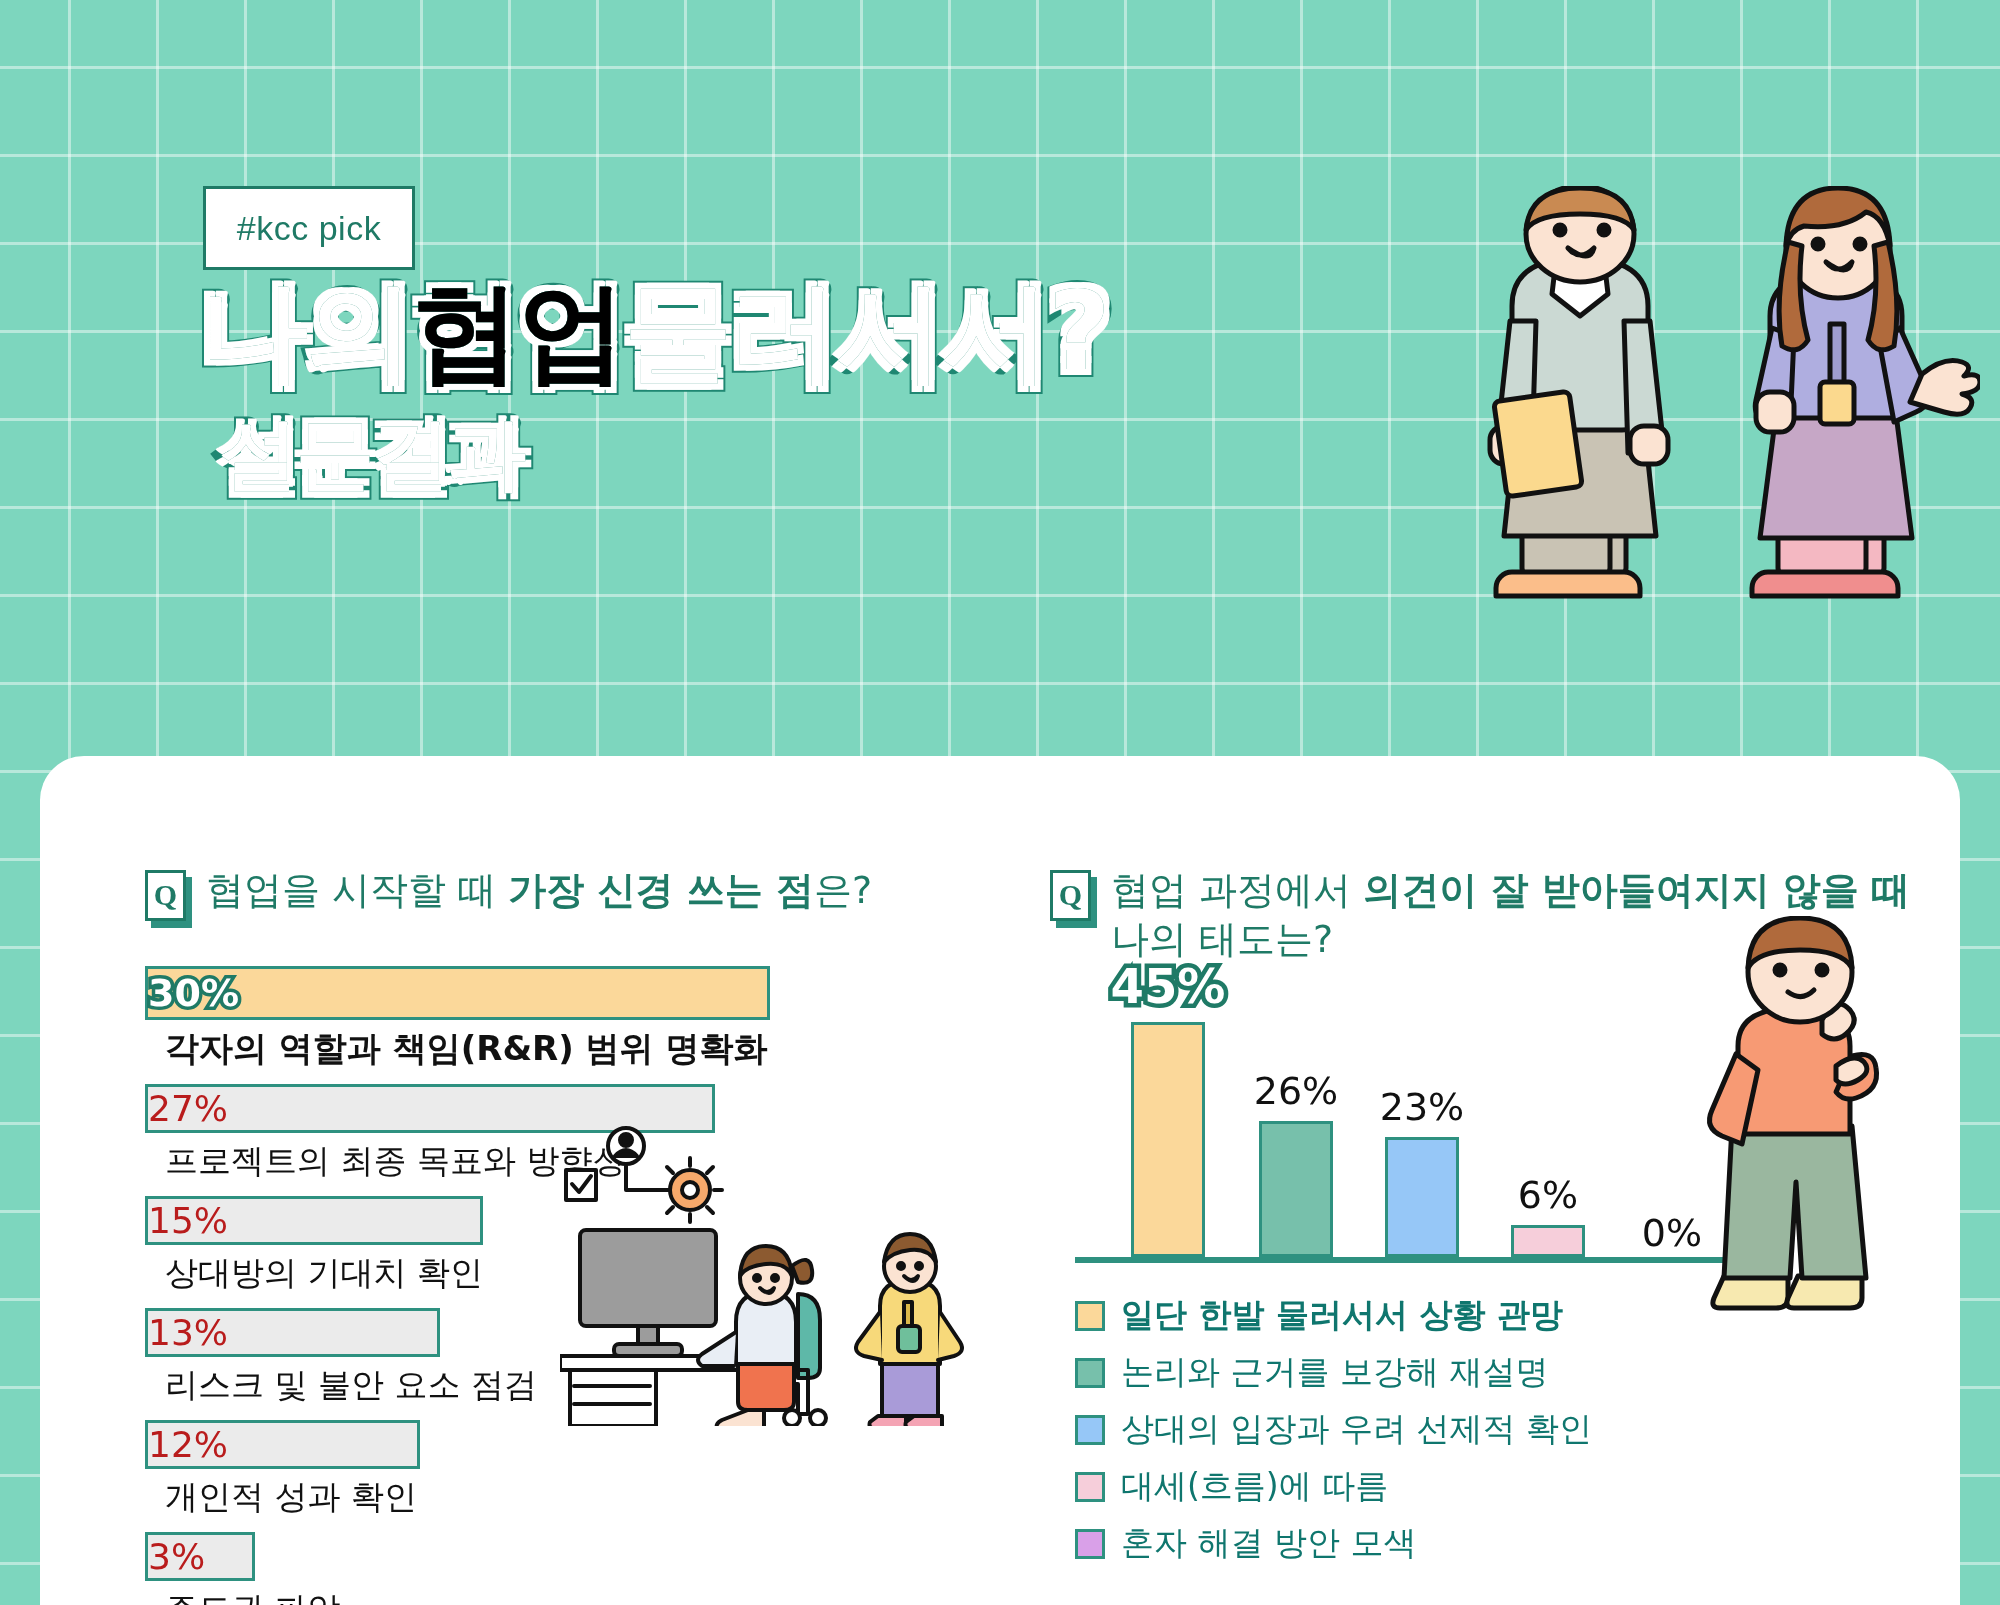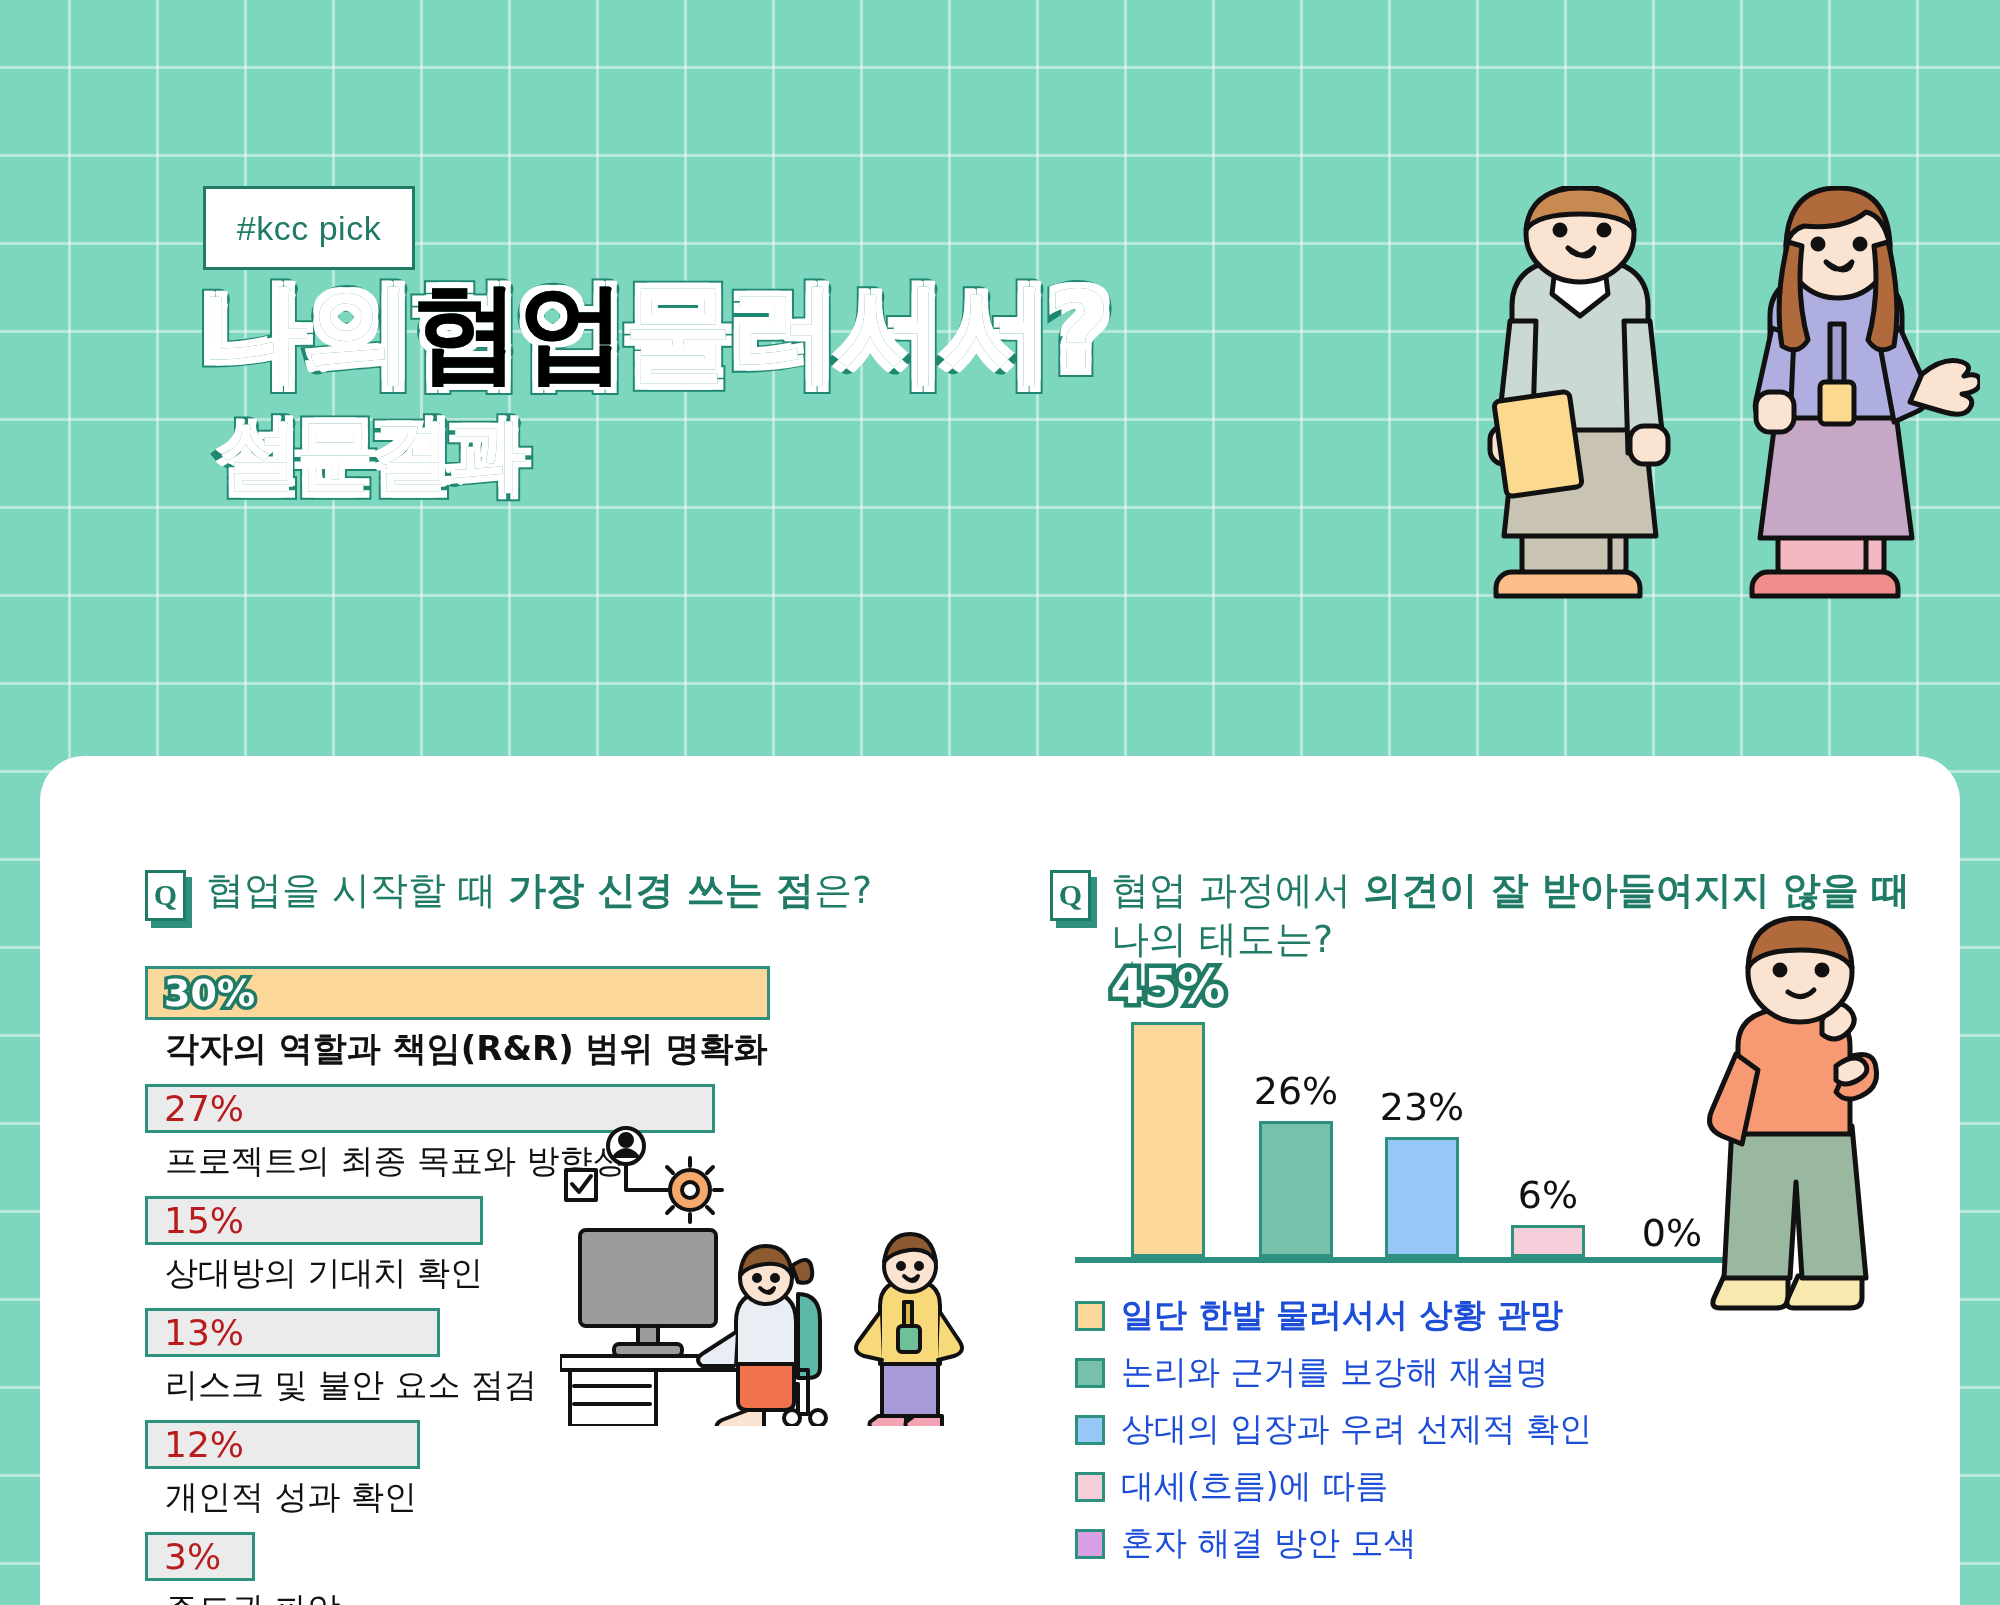--- a/index.html
+++ b/index.html
@@ -97,21 +97,20 @@
   .question .qtext{ padding-top:0px; }
 
   
   #left-col{ position:absolute; left:105px; top:110px; width:870px; }
 
   #hbars{ margin-top:38px; }
   .hbar-row{ margin-bottom:2px; }
   .hbar{
     height:49px; border:3px solid #2E9180;
     display:flex; align-items:center;
-    padding-left:16px;
     background:#EBEBEB;
   }
   .hbar.first{ background:#FBD89A; height:54px; }
   .hbar .pct{
     font-size:36px; color:#b91c1c;
     font-family:"DejaVu Sans","Liberation Sans",sans-serif;
   }
   .hbar.first .pct{
     font-weight:bold; font-size:38px;
     color:#FFFFFF;
@@ -150,21 +149,21 @@
     -webkit-text-stroke:9px #1F7A66;
     paint-order:stroke fill;
   }
   .vlabel.zero{ margin-bottom:2px; }
 
   
   #legend{ margin-top:30px; margin-left:25px; }
   .legend-row{ display:flex; align-items:center; gap:16px; margin-bottom:12px; }
   .legend-swatch{ width:30px; height:30px; border:3px solid #2E9180; flex:0 0 30px; }
   .legend-text{
-    font-size:33px; color:#1d4ed8;
+    font-size:33px; color:#0f766e;
     font-family:"DejaVu Sans","Liberation Sans",sans-serif;
   }
   .legend-text.bold{ font-weight:bold; }
 
   
   #think-illo{ position:absolute; right:26px; top:160px; width:280px; height:420px; }
 </style>
 </head>
 <body>
 

